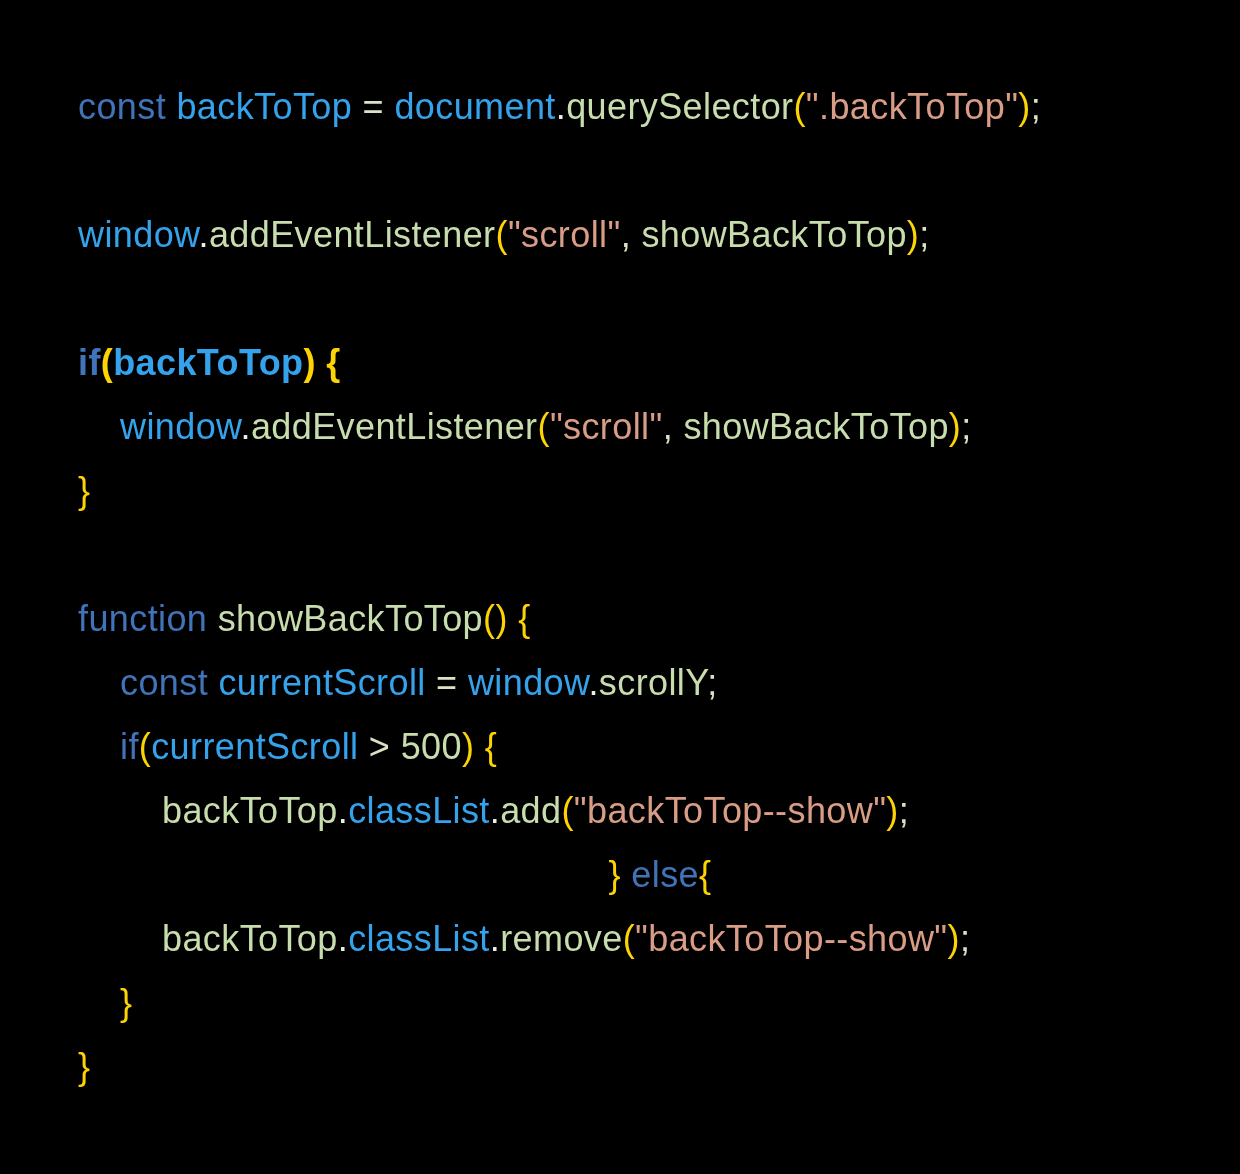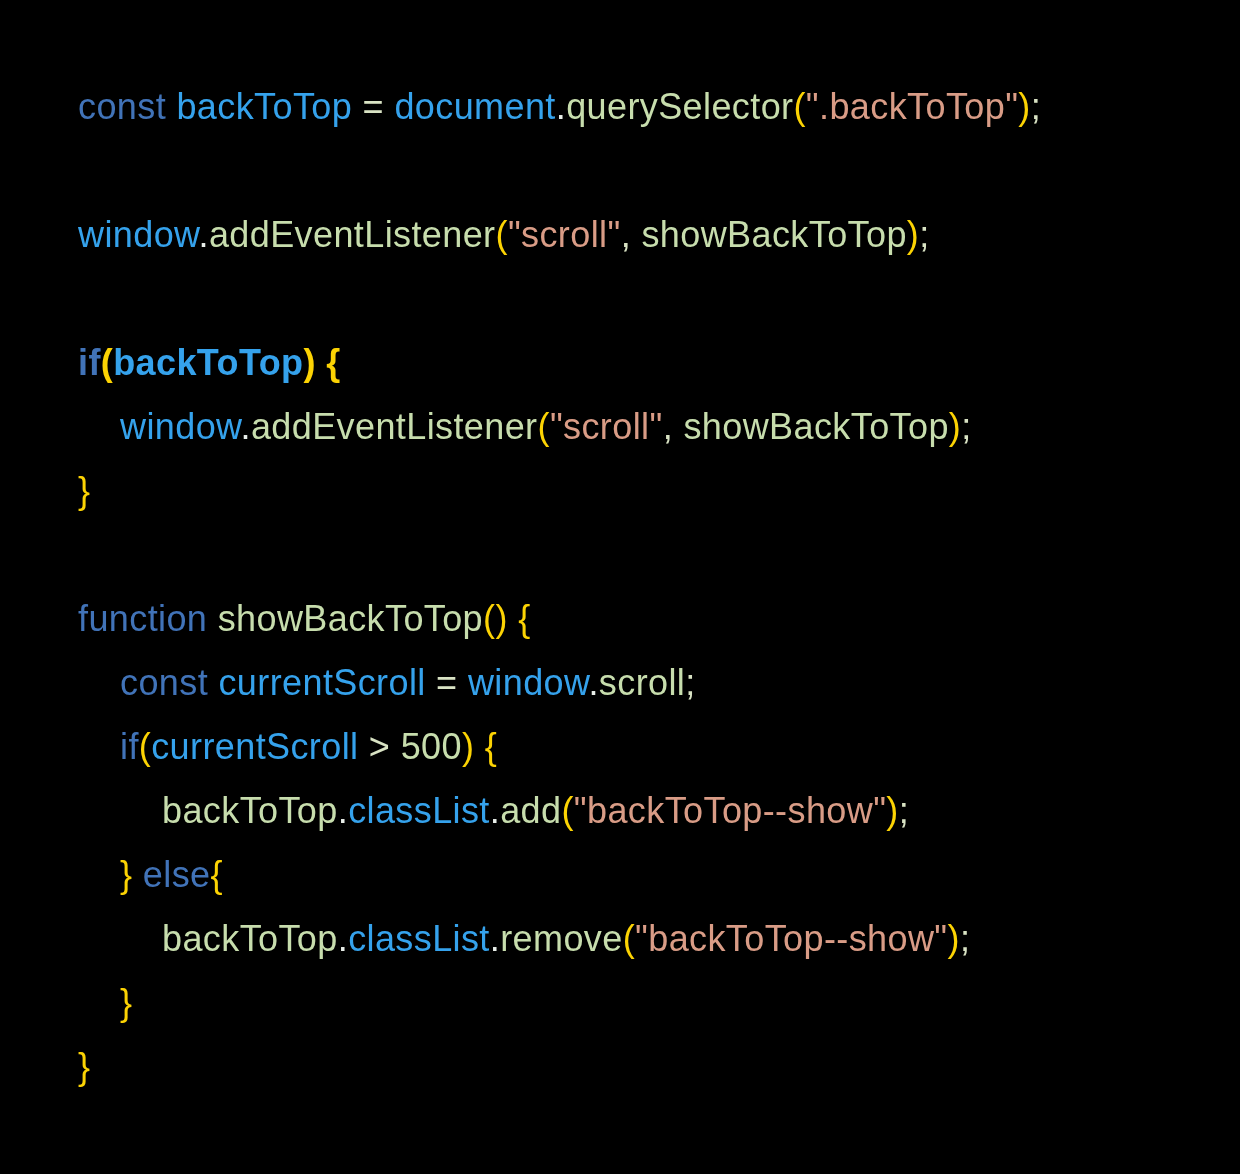--- a/index.html
+++ b/index.html
@@ -43,21 +43,21 @@
   <div id="code-block">
       <div class="code-line" style="padding-left: 0px;"><span class="tok tok--keyword">const </span><span class="tok tok--identifier">backToTop</span><span class="tok tok--punctuation"> = </span><span class="tok tok--identifier">document</span><span class="tok tok--dot">.</span><span class="tok tok--function">querySelector</span><span class="tok tok--bracket">(</span><span class="tok tok--string">".backToTop"</span><span class="tok tok--bracket">)</span><span class="tok tok--punctuation">;</span></div>
       <div class="code-line" style="padding-left: 0px;"></div>
       <div class="code-line" style="padding-left: 0px;"><span class="tok tok--identifier">window</span><span class="tok tok--dot">.</span><span class="tok tok--function">addEventListener</span><span class="tok tok--bracket">(</span><span class="tok tok--string">"scroll"</span><span class="tok tok--punctuation">, </span><span class="tok tok--function">showBackToTop</span><span class="tok tok--bracket">)</span><span class="tok tok--punctuation">;</span></div>
       <div class="code-line" style="padding-left: 0px;"></div>
       <div class="code-line" style="padding-left: 0px; font-weight: bold;"><span class="tok tok--keyword">if</span><span class="tok tok--bracket">(</span><span class="tok tok--identifier">backToTop</span><span class="tok tok--bracket">) {</span></div>
       <div class="code-line" style="padding-left: 42px;"><span class="tok tok--identifier">window</span><span class="tok tok--dot">.</span><span class="tok tok--function">addEventListener</span><span class="tok tok--bracket">(</span><span class="tok tok--string">"scroll"</span><span class="tok tok--punctuation">, </span><span class="tok tok--function">showBackToTop</span><span class="tok tok--bracket">)</span><span class="tok tok--punctuation">;</span></div>
       <div class="code-line" style="padding-left: 0px;"><span class="tok tok--bracket">}</span></div>
       <div class="code-line" style="padding-left: 0px;"></div>
       <div class="code-line" style="padding-left: 0px; text-decoration: underline;"><span class="tok tok--keyword">function </span><span class="tok tok--function">showBackToTop</span><span class="tok tok--bracket">() {</span></div>
-      <div class="code-line" style="padding-left: 42px;"><span class="tok tok--keyword">const </span><span class="tok tok--identifier">currentScroll</span><span class="tok tok--punctuation"> = </span><span class="tok tok--identifier">window</span><span class="tok tok--dot">.</span><span class="tok tok--function">scroll</span><span class="tok tok--punctuation">;</span></div>
+      <div class="code-line" style="padding-left: 42px;"><span class="tok tok--keyword">const </span><span class="tok tok--identifier">currentScroll</span><span class="tok tok--punctuation"> = </span><span class="tok tok--identifier">window</span><span class="tok tok--dot">.</span><span class="tok tok--function">scrollY</span><span class="tok tok--punctuation">;</span></div>
       <div class="code-line" style="padding-left: 42px;"><span class="tok tok--keyword">if</span><span class="tok tok--bracket">(</span><span class="tok tok--identifier">currentScroll</span><span class="tok tok--punctuation"> &gt; </span><span class="tok tok--number">500</span><span class="tok tok--bracket">) {</span></div>
       <div class="code-line" style="padding-left: 84px;"><span class="tok tok--function">backToTop</span><span class="tok tok--dot">.</span><span class="tok tok--identifier">classList</span><span class="tok tok--dot">.</span><span class="tok tok--function">add</span><span class="tok tok--bracket">(</span><span class="tok tok--string">"backToTop--show"</span><span class="tok tok--bracket">)</span><span class="tok tok--punctuation">;</span></div>
-      <div class="code-line" style="padding-left: 42px;"><span class="tok tok--bracket">} </span><span class="tok tok--keyword">else</span><span class="tok tok--bracket">{</span></div>
+      <div class="code-line" style="padding-left: 42px; text-align: center;"><span class="tok tok--bracket">} </span><span class="tok tok--keyword">else</span><span class="tok tok--bracket">{</span></div>
       <div class="code-line" style="padding-left: 84px;"><span class="tok tok--function">backToTop</span><span class="tok tok--dot">.</span><span class="tok tok--identifier">classList</span><span class="tok tok--dot">.</span><span class="tok tok--function">remove</span><span class="tok tok--bracket">(</span><span class="tok tok--string">"backToTop--show"</span><span class="tok tok--bracket">)</span><span class="tok tok--punctuation">;</span></div>
       <div class="code-line" style="padding-left: 42px;"><span class="tok tok--bracket">}</span></div>
       <div class="code-line" style="padding-left: 0px;"><span class="tok tok--bracket">}</span></div>
     </div>
 </main>
 
 </body></html>

